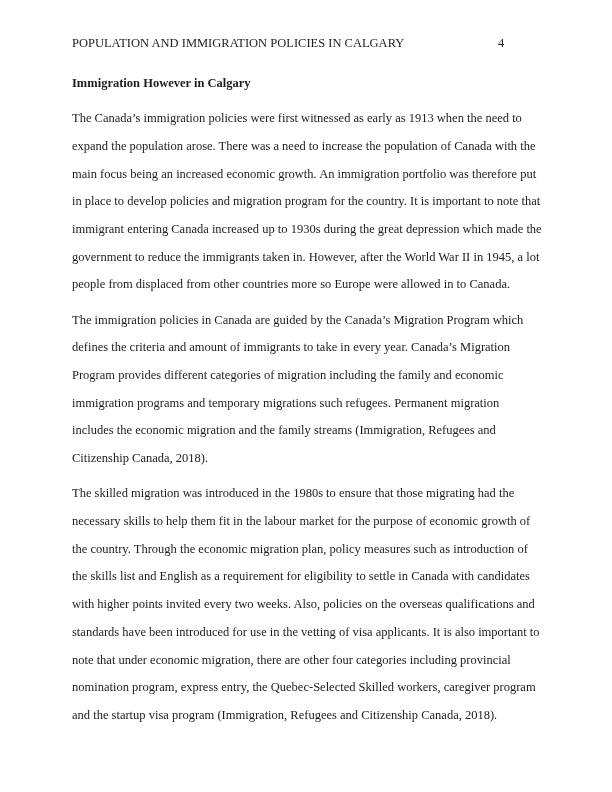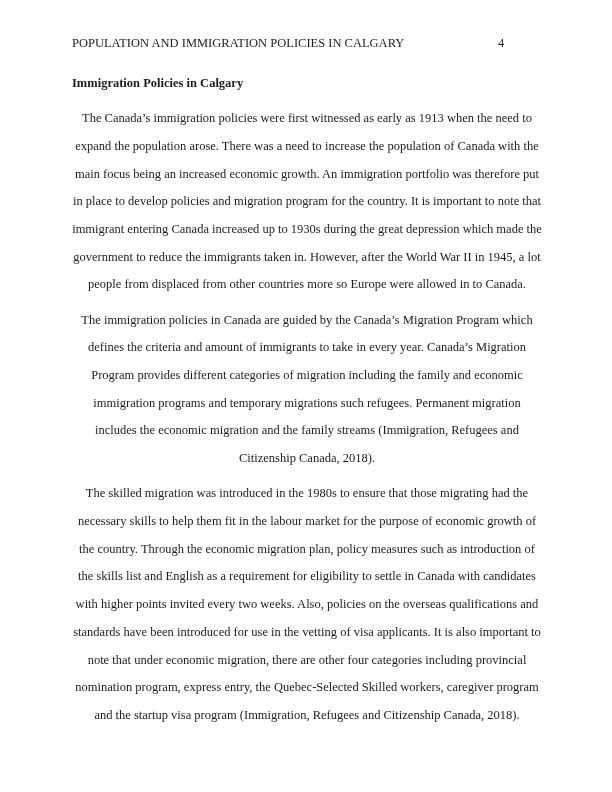--- a/index.html
+++ b/index.html
@@ -44,36 +44,36 @@
   .section-heading {
     font-size: 12.5px;
     font-weight: bold;
     line-height: 27.7px;
     margin: 0 0 7.5px 0;
   }
   .paragraph {
     font-size: 12.5px;
     line-height: 27.7px;
     margin: 0 0 7.5px 0;
-    text-align: center;
+    text-align: left;
   }
 </style>
 </head>
 <body>
 
 <div class="page">
 
   <div class="running-header">
     <span class="running-head-title">POPULATION AND IMMIGRATION POLICIES IN CALGARY</span>
   </div>
 
   <div class="page-number">4</div>
 
   <div class="body-text">
-    <h1 class="section-heading">Immigration Policies in Calgary</h1>
+    <h1 class="section-heading">Immigration However in Calgary</h1>
 
     <p class="paragraph">The Canada’s immigration policies were first witnessed as early as 1913 when the need to expand the population arose. There was a need to increase the population of Canada with the main focus being an increased economic growth. An immigration portfolio was therefore put in place to develop policies and migration program for the country. It is important to note that immigrant entering Canada increased up to 1930s during the great depression which made the government to reduce the immigrants taken in. However, after the World War II in 1945, a lot people from displaced from other countries more so Europe were allowed in to Canada.</p>
 
     <p class="paragraph">The immigration policies in Canada are guided by the Canada’s Migration Program which defines the criteria and amount of immigrants to take in every year. Canada’s Migration Program provides different categories of migration including the family and economic immigration programs and temporary migrations such refugees. Permanent migration includes the economic migration and the family streams (Immigration, Refugees and Citizenship Canada, 2018).</p>
 
     <p class="paragraph">The skilled migration was introduced in the 1980s to ensure that those migrating had the necessary skills to help them fit in the labour market for the purpose of economic growth of the country. Through the economic migration plan, policy measures such as introduction of the skills list and English as a requirement for eligibility to settle in Canada with candidates with higher points invited every two weeks. Also, policies on the overseas qualifications and standards have been introduced for use in the vetting of visa applicants. It is also important to note that under economic migration, there are other four categories including provincial nomination program, express entry, the Quebec-Selected Skilled workers, caregiver program and the startup visa program (Immigration, Refugees and Citizenship Canada, 2018).</p>
   </div>
 
 </div>
 

